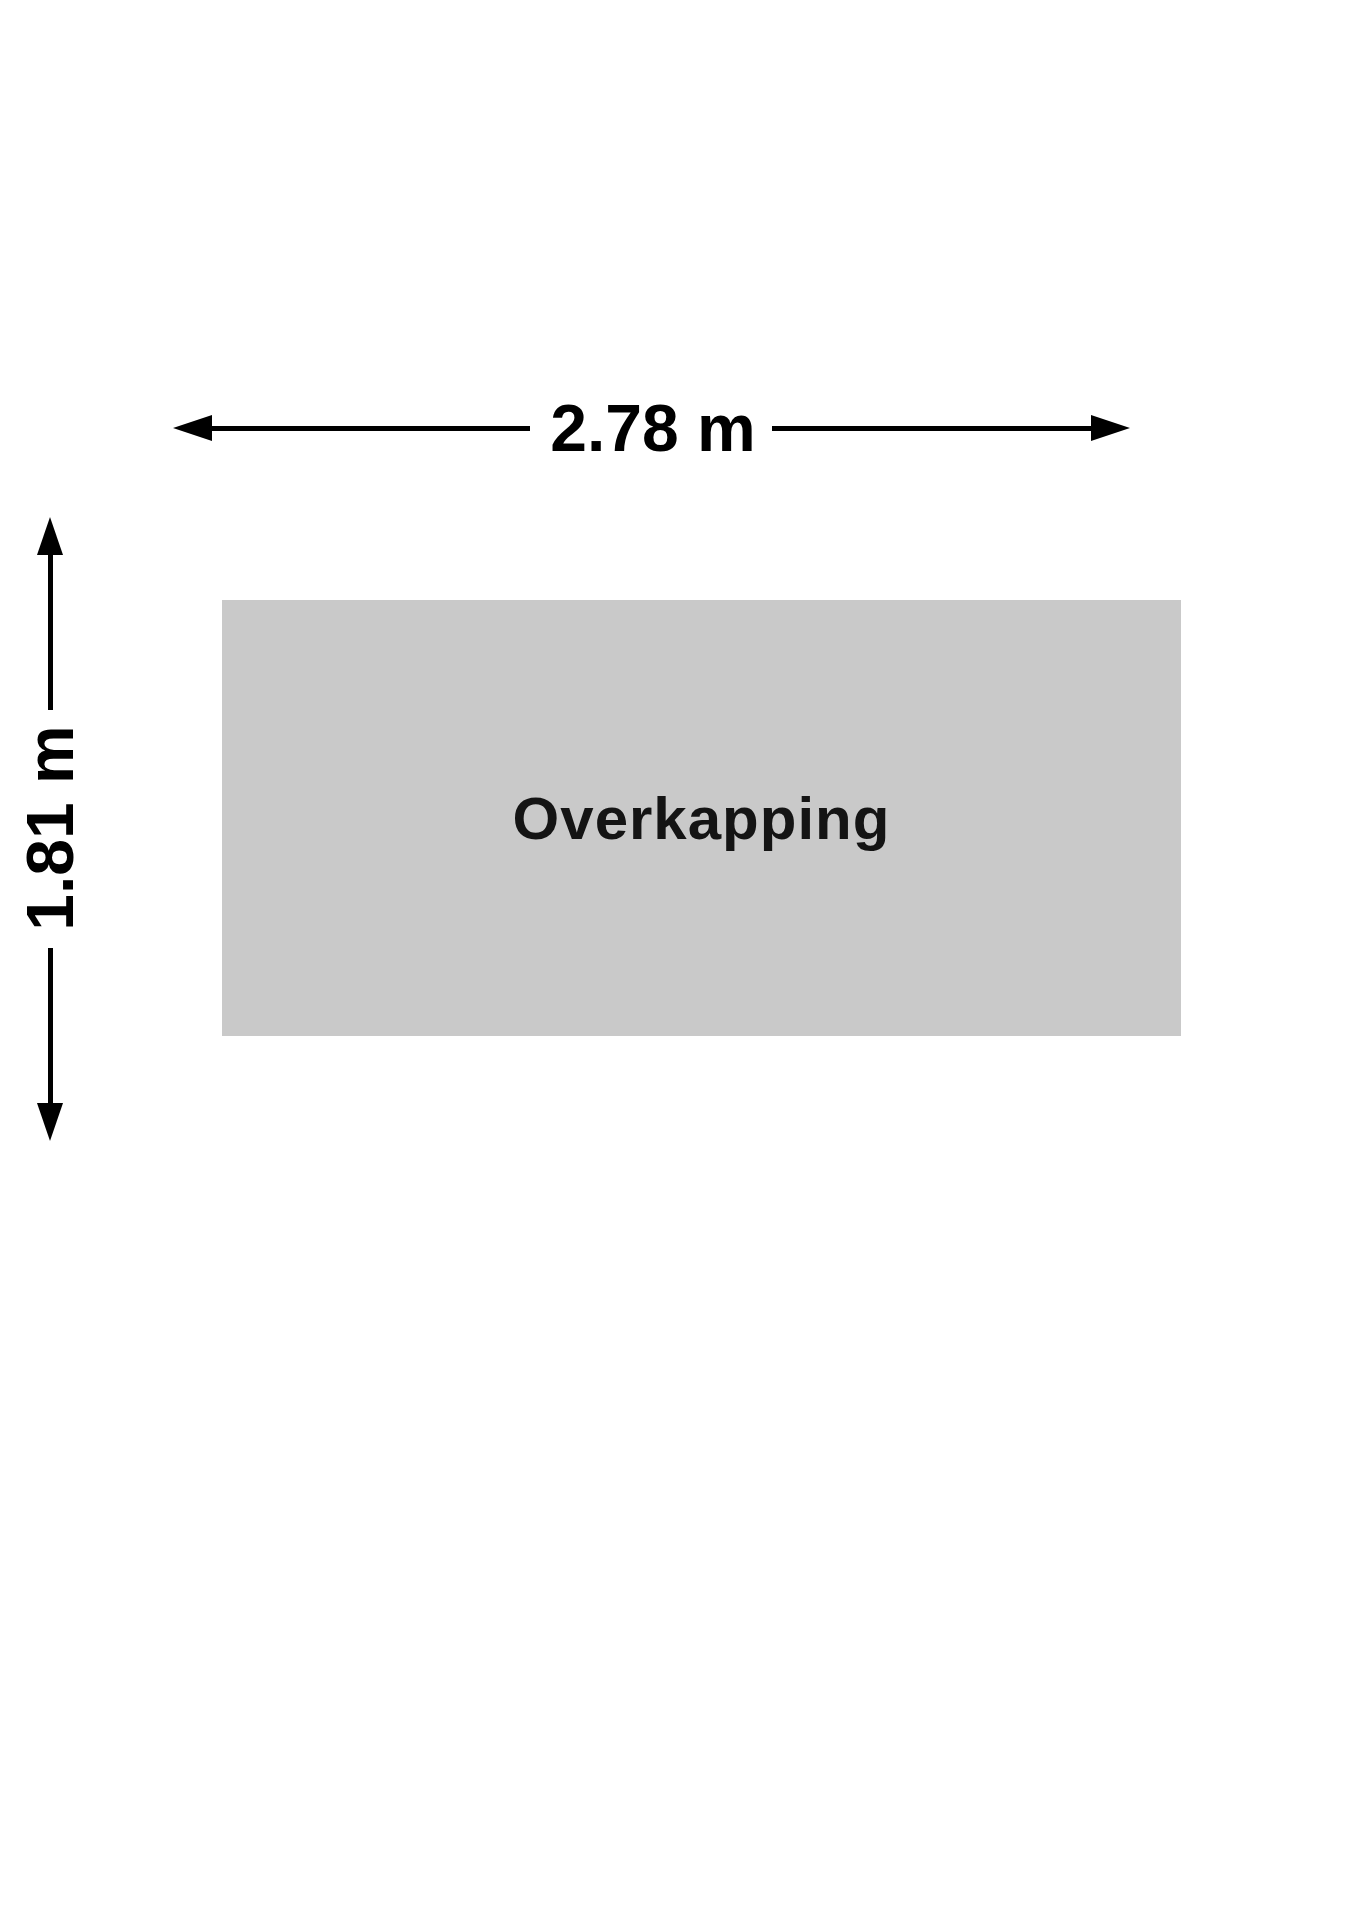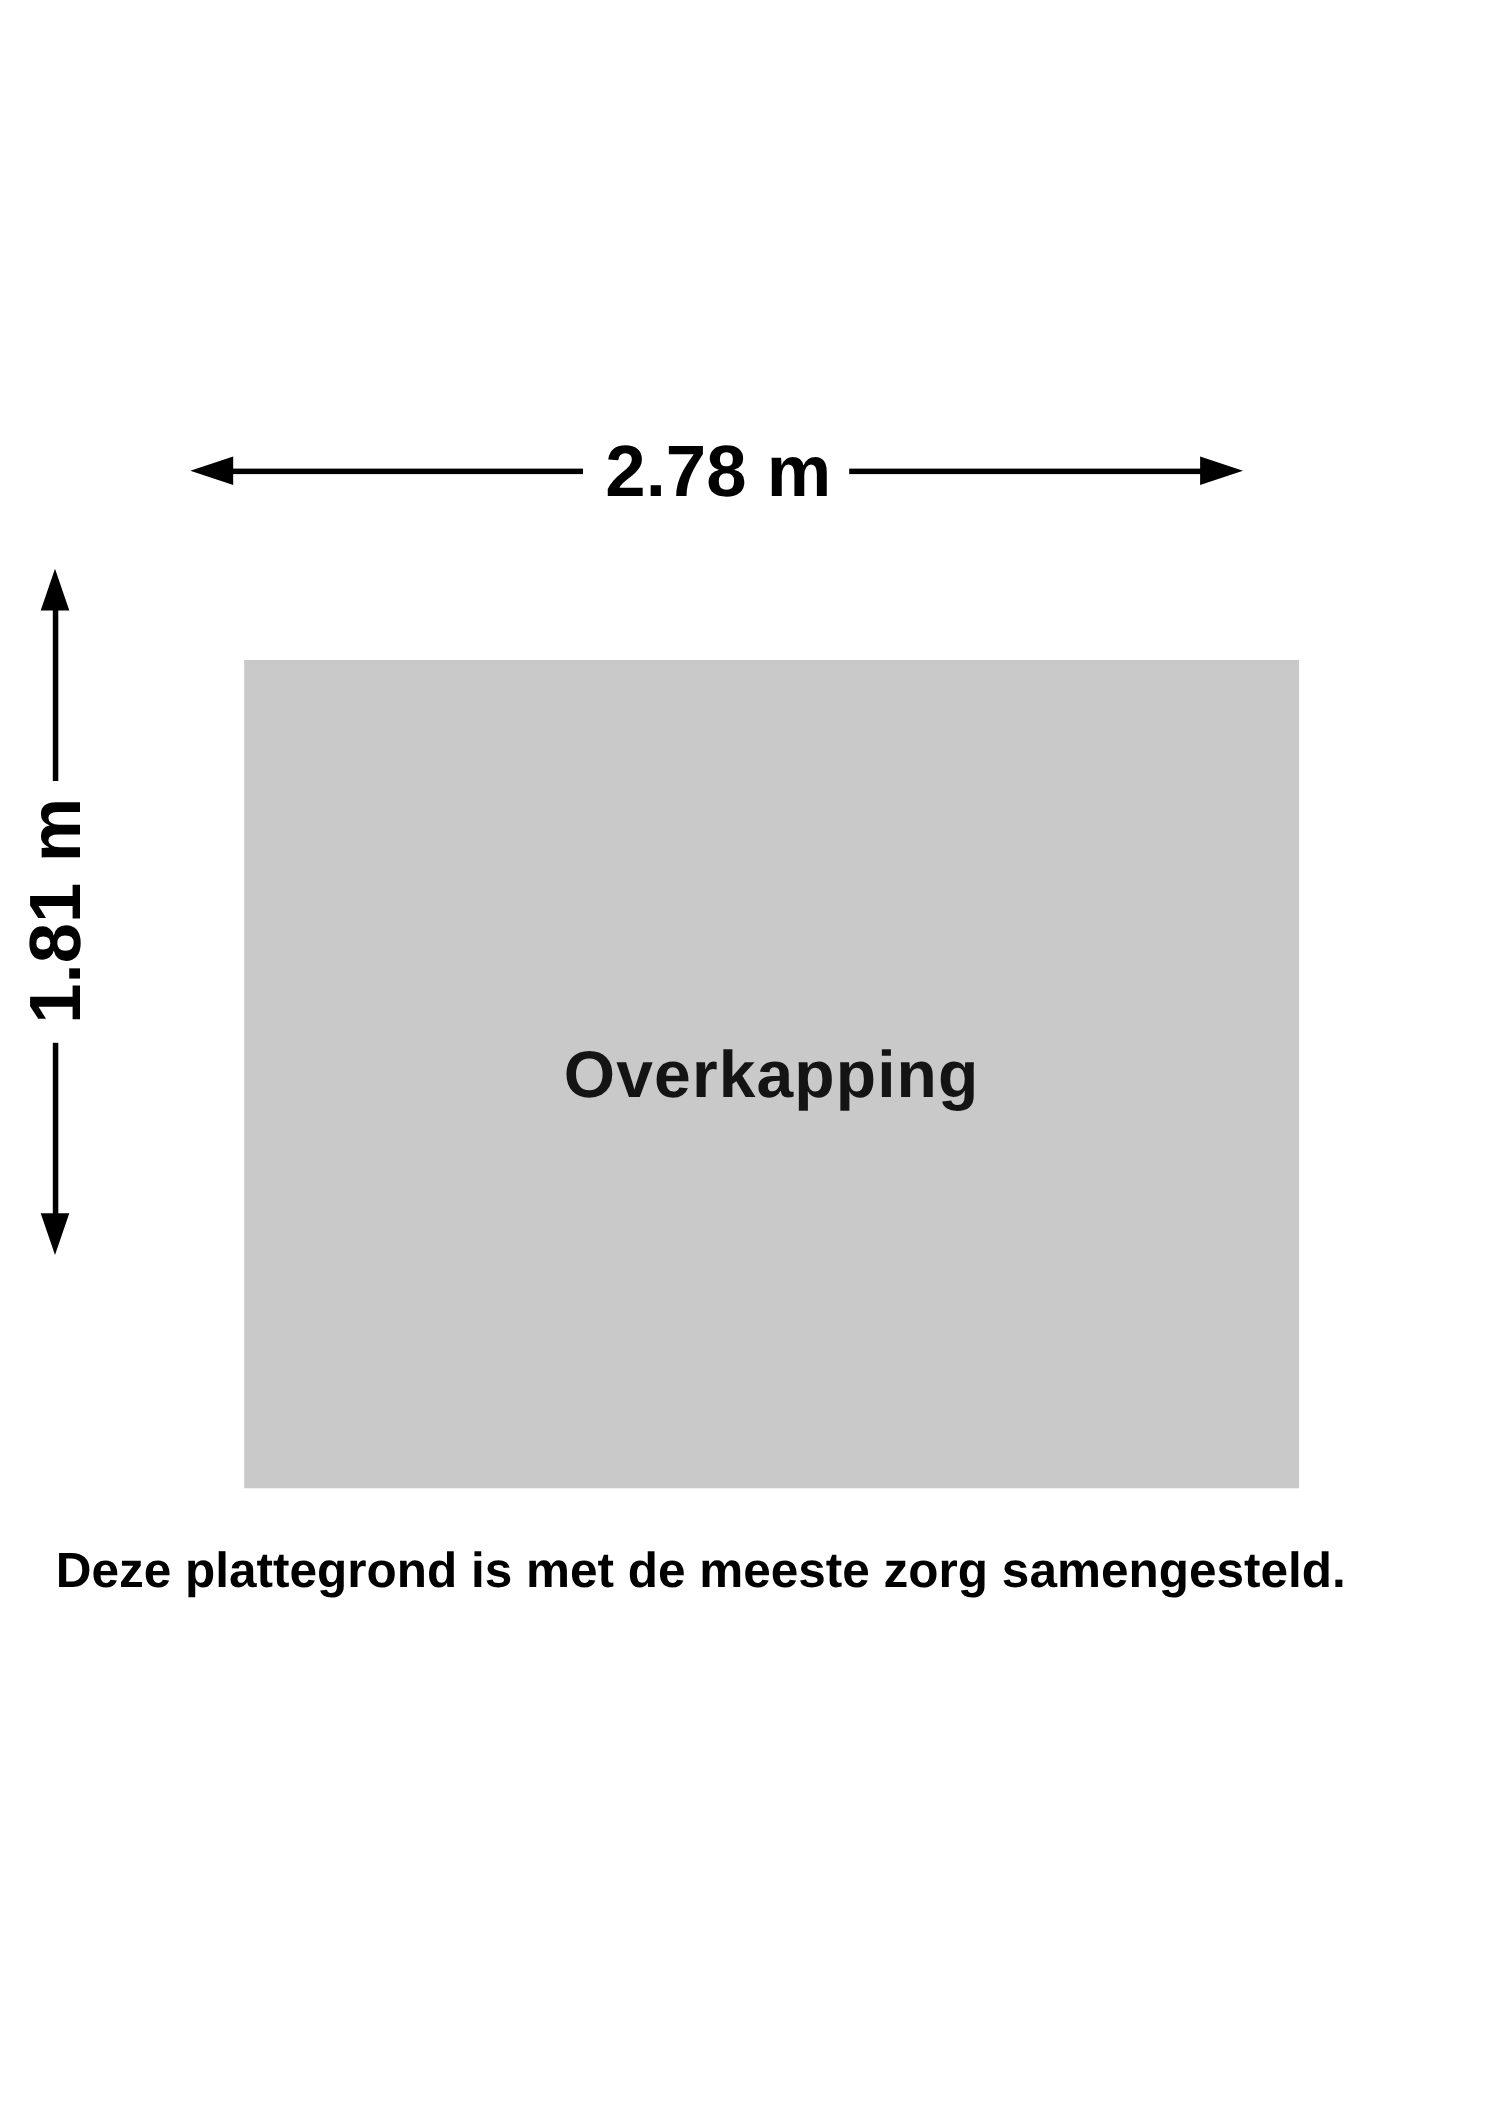--- a/index.html
+++ b/index.html
@@ -19,21 +19,21 @@
     overflow: hidden;
     font-weight: bold;
   }
 
   
   .room {
     position: absolute;
     left: 222px;
     top: 600px;
     width: 959px;
-    height: 753px;
+    height: 436px;
     background: #c9c9c9;
     display: flex;
     align-items: center;
     justify-content: center;
   }
   .room-label {
     font-size: 60px;
     letter-spacing: 1px;
     color: #141414;
     white-space: nowrap;
@@ -132,16 +132,15 @@
     <div class="dim-label dim-label-v">1.81 m</div>
     <div class="dim-line v-seg" style="left:48px; top:948px; height:158px;"></div>
     <div class="arrowhead ah-down"></div>
   </div>
 
   <div class="room" style="background: rgb(201, 201, 201);">
     <span class="room-label">Overkapping</span>
   </div>
 
   <div class="disclaimer">
-    <div>Deze plattegrond is met de meeste zorg samengesteld.</div>
   </div>
 
 </div>
 
 </body></html>

